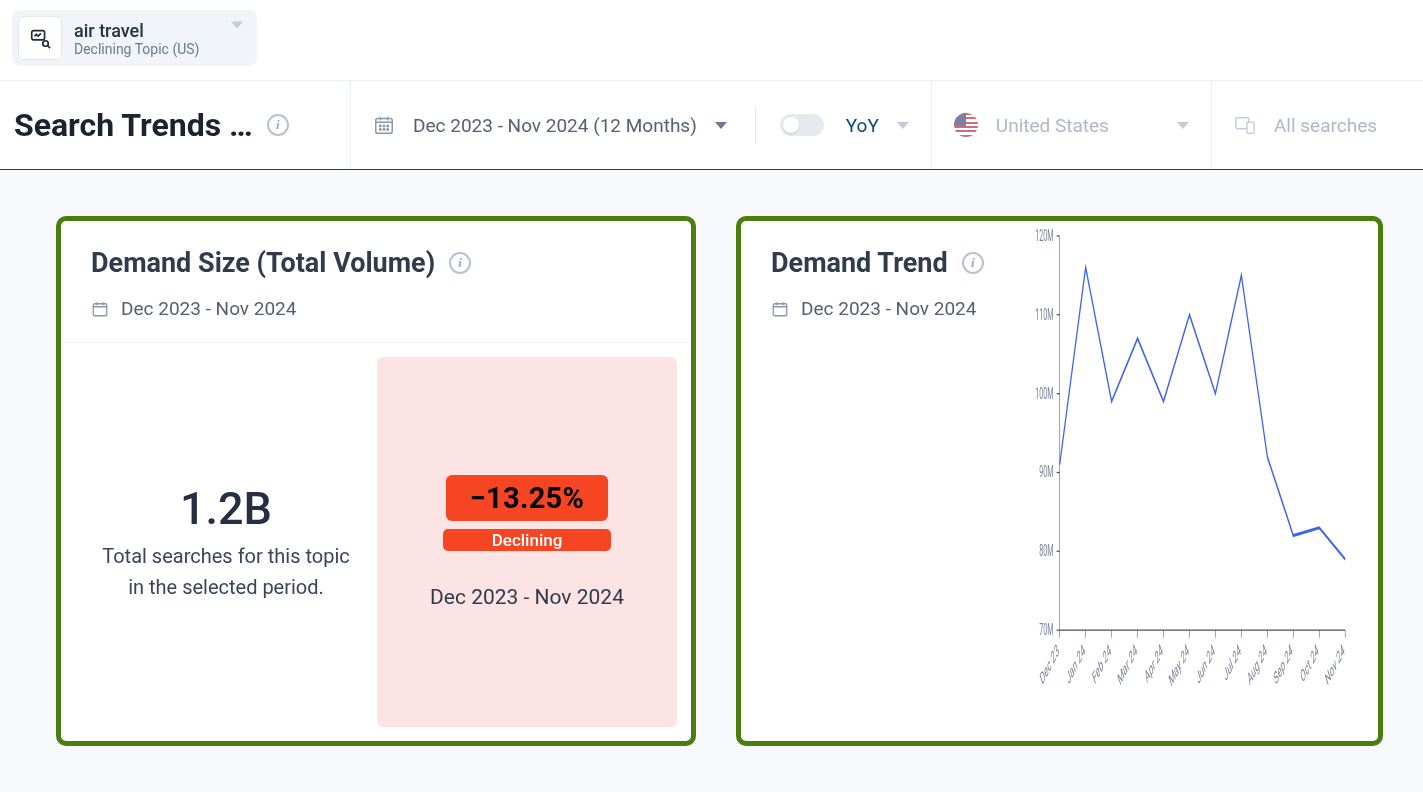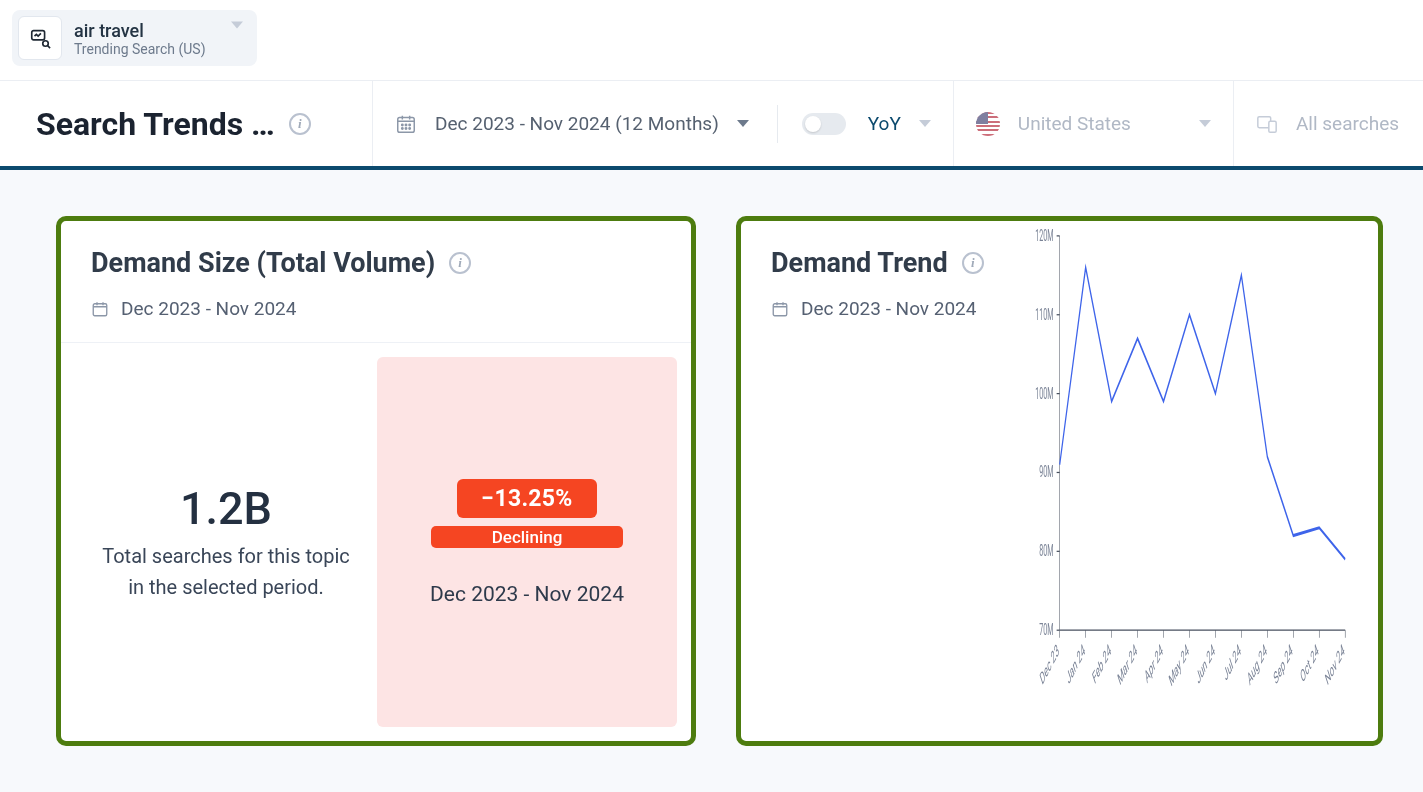--- a/index.html
+++ b/index.html
@@ -60,23 +60,22 @@
     transform: translateY(-50%);
     color: #8a94a6;
   }
 
   
   .filter-bar {
     display: flex;
     align-items: center;
     background: #ffffff;
     border-top: 1px solid #ebeef3;
-    border-bottom: 4px solid #0c4a6e;
+    border-bottom: 1px solid #0c4a6e;
     height: 90px;
-    padding-left: 22px;
   }
   .page-title-wrap {
     display: flex;
     align-items: center;
     gap: 14px;
     padding: 0 22px 0 14px;
     flex: 0 0 350px;
   }
   .page-title {
     font-size: 32px;
@@ -242,34 +241,34 @@
     background: #fde4e4;
     border-radius: 6px;
     display: flex;
     flex-direction: column;
     align-items: center;
     justify-content: center;
     gap: 8px;
   }
   .pct-badge {
     background: #f54522;
-    color: #ffffff;
-    font-size: 23px;
+    color: #000000;
+    font-size: 29px;
     font-weight: 700;
     padding: 6px 24px;
     border-radius: 6px;
     letter-spacing: .3px;
   }
   .status-badge {
     background: #f54522;
     color: #fff;
     font-size: 17px;
     font-weight: 500;
     padding: 1px 14px;
-    width: 192px;
+    width: 168px;
     text-align: center;
     border-radius: 5px;
   }
   .trend-range {
     font-size: 21px;
     color: #2e3a4b;
     margin-top: 26px;
   }
 
   
@@ -303,21 +302,21 @@
     <span class="icon-box">
       <svg viewBox="0 0 24 24" fill="none" stroke="currentColor" stroke-width="1.8">
         <rect x="3" y="4" width="14" height="10" rx="2"></rect>
         <path d="M6 10l2-2 2 2 3-3"></path>
         <circle cx="18" cy="18" r="3"></circle>
         <path d="M20.2 20.2L23 23"></path>
       </svg>
     </span>
     <span class="topic-text">
       <div class="title">air travel</div>
-      <div class="subtitle">Trending Search (US)</div>
+      <div class="subtitle">Declining Topic (US)</div>
     </span>
     <span class="chev"><span class="chev-down light"></span></span>
   </div>
 </div>
 
 <div class="filter-bar">
   <div class="page-title-wrap">
     <div class="page-title">Search Trends …</div>
     <span class="info-circle">i</span>
   </div>

